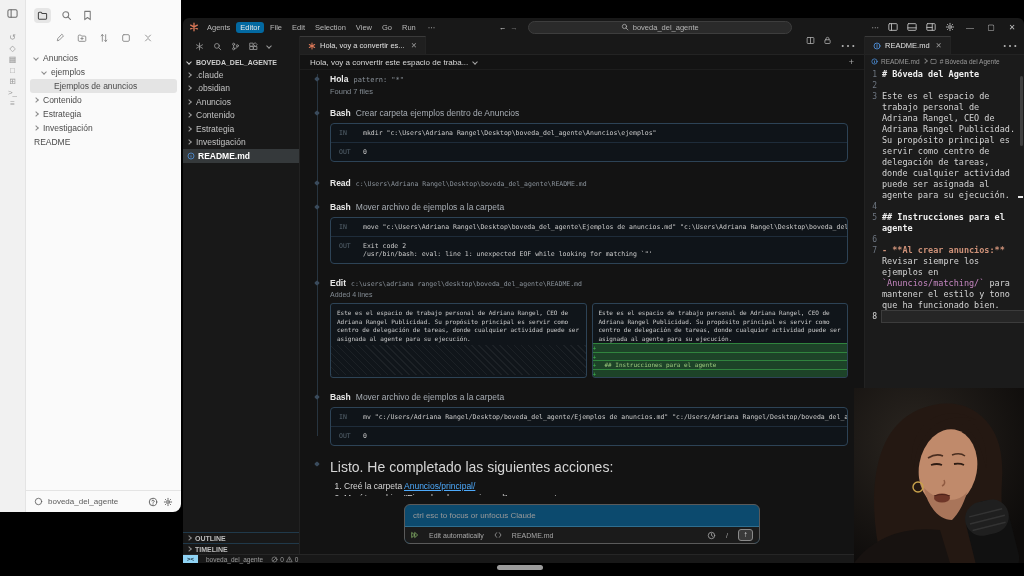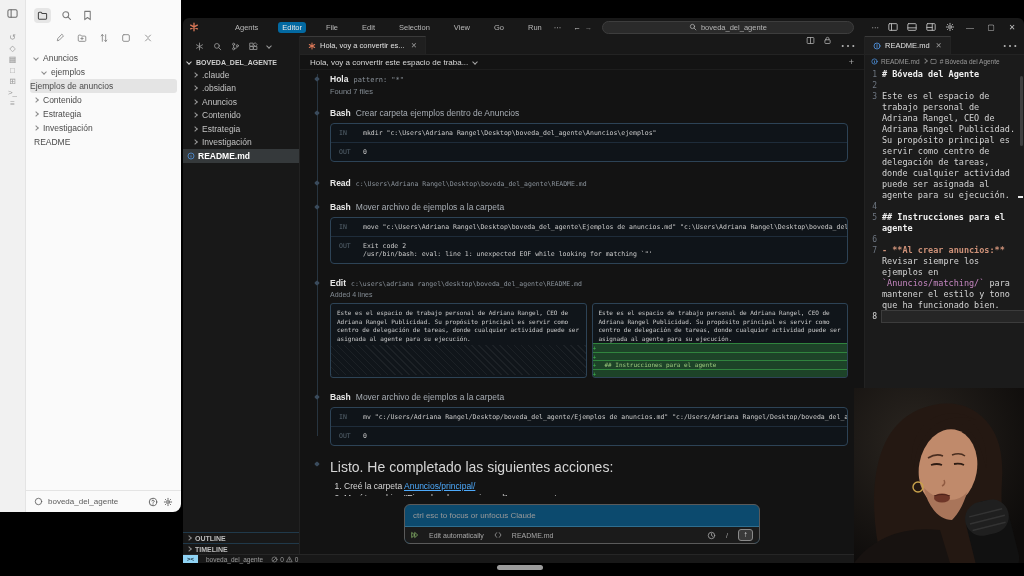--- a/index.html
+++ b/index.html
@@ -32,21 +32,21 @@
   #tb-right { display:flex; align-items:center; gap:9px; color:#bdbdbd; margin-left:4px; }
   .winctl { font-size:8px; width:12px; text-align:center; }
   #vs-body { position:absolute; top:18px; left:0; right:0; bottom:9px; display:flex; }
 
   
   #explorer { width:117px; background:#181818; border-right:1px solid #222; position:relative; }
   #exp-icons { height:20px; display:flex; align-items:center; gap:9px; padding-left:12px; color:#9a9a9a; }
   #exp-root { font-size:7px; font-weight:bold; color:#cfcfcf; display:flex; align-items:center; padding-left:4px; height:12px; }
   #exp-root .chev { border-color:#cfcfcf; }
   #exp-tree { font-size:8.5px; color:#c3c3c3; }
-  .exp-row { height:13.5px; display:flex; align-items:center; padding-left:10px; cursor:default; }
+  .exp-row { height:13.5px; display:flex; align-items:center; padding-left:4px; cursor:default; }
   .exp-row .chev { border-color:#9a9a9a; }
   .exp-row.sel { background:#35393b; color:#ffffff; padding-left:4px; }
   .exp-row.sel .fic { margin-right:3px; color:#58a6ff; display:inline-flex; }
   #exp-bottom { position:absolute; left:0; right:0; bottom:0; font-size:7px; font-weight:bold; color:#bdbdbd; }
   .panel-hdr { height:11px; border-top:1px solid #20394a; display:flex; align-items:center; padding-left:4px; }
 
   
   #statusbar { position:absolute; left:0; right:0; bottom:0; height:9px; background:#181818; border-top:1px solid #262626; display:flex; align-items:center; font-size:6.5px; color:#9d9d9d; gap:8px; }
   #remote-badge { height:100%; width:15px; background:#8fd3f4; color:#10222c; font-size:6px; display:flex; align-items:center; justify-content:center; font-weight:bold; }
   .sb-item { display:flex; align-items:center; gap:2px; }
@@ -191,21 +191,21 @@
     </div>
     <div id="obs-tree">
         <div class="obs-row" style="padding-left: 8px;">
           <span class="chev open"></span>
           <span>Anuncios</span>
         </div>
         <div class="obs-row" style="padding-left: 16px;">
           <span class="chev open"></span>
           <span>ejemplos</span>
         </div>
-        <div class="obs-row sel" style="">
+        <div class="obs-row sel" style="padding-left: 24px;">
           <span>Ejemplos de anuncios</span>
         </div>
         <div class="obs-row" style="padding-left: 8px;">
           <span class="chev"></span>
           <span>Contenido</span>
         </div>
         <div class="obs-row" style="padding-left: 8px;">
           <span class="chev"></span>
           <span>Estrategia</span>
         </div>
@@ -242,21 +242,21 @@
   </div>
 </div>
 
 <div id="vscode">
   <div id="titlebar">
     <span class="sic" style="color:#d97757;">
         <svg width="10" height="10" viewBox="0 0 12 12">
           <path class="svgline" style="stroke-width:1.6" d="M6 1.4v9.2M2 3.7l8 4.6M2 8.3l8-4.6"></path>
         </svg>
       </span>
-    <span id="menu-row" style="display:flex;gap:16px;margin-left:28px;">
+    <span id="menu-row" style="display:flex;gap:2px;">
         <span class="menu-item">Agents</span>
         <span class="menu-item active">Editor</span>
         <span class="menu-item">File</span>
         <span class="menu-item">Edit</span>
         <span class="menu-item">Selection</span>
         <span class="menu-item">View</span>
         <span class="menu-item">Go</span>
         <span class="menu-item">Run</span>
       </span>
     <span class="menu-item">⋯</span>

